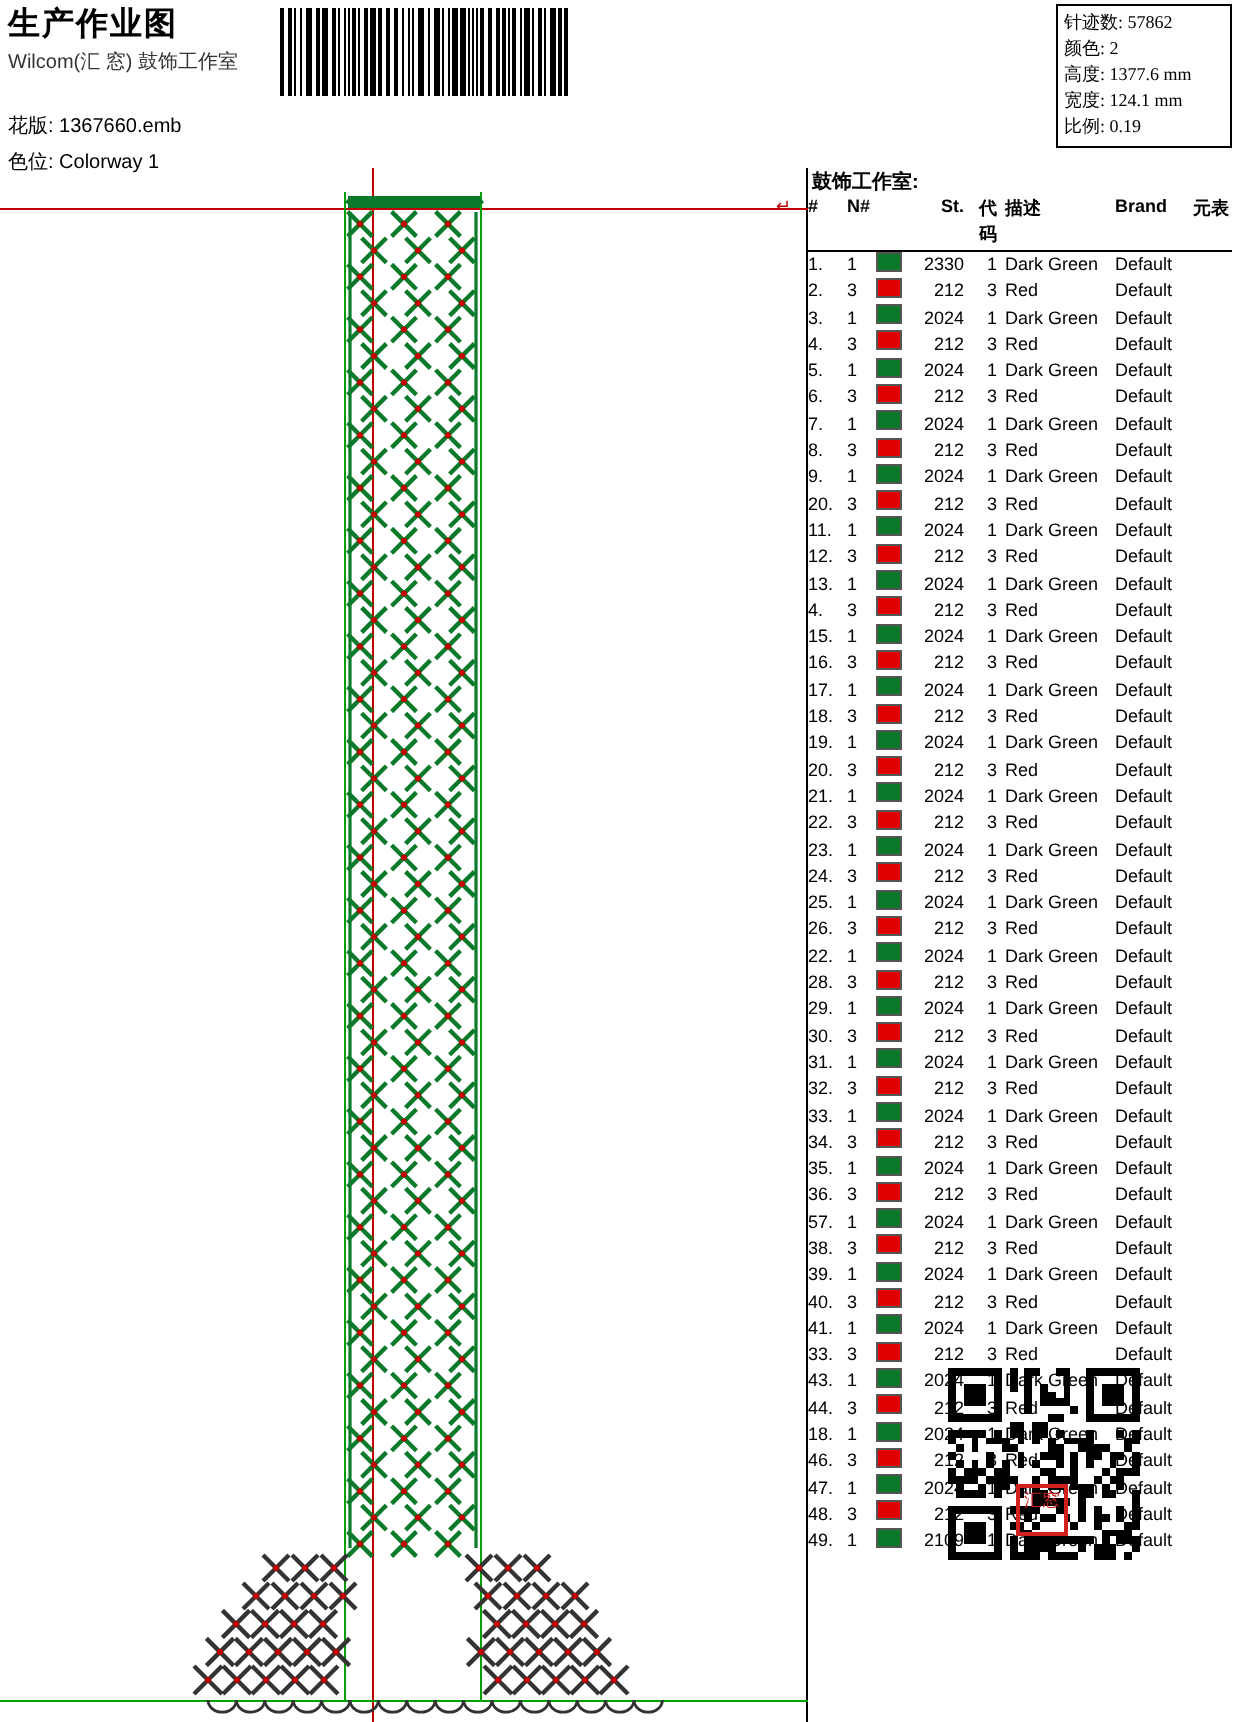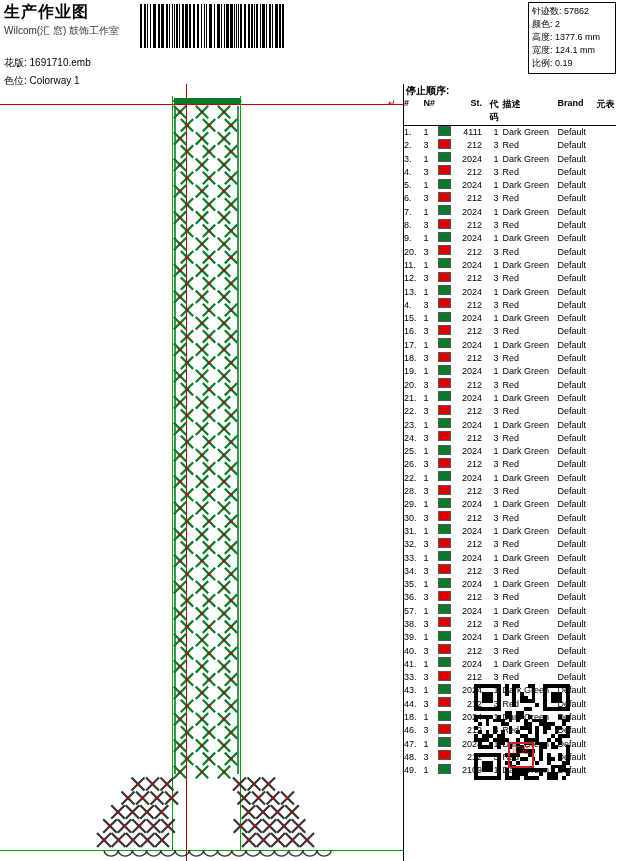--- a/index.html
+++ b/index.html
@@ -9,21 +9,21 @@
   
   .hdr-title{position:absolute;left:4px;top:2px;font-size:16px;font-weight:bold;letter-spacing:1px;}
   .hdr-sub{position:absolute;left:4px;top:24px;font-size:10px;color:#333;}
   .hdr-l1{position:absolute;left:4px;top:56px;font-size:10px;}
   .hdr-l2{position:absolute;left:4px;top:74px;font-size:10px;}
 
   .barcode{position:absolute;left:140px;top:4px;width:148px;height:46px;}
   .barcode i{position:absolute;top:0;height:44px;background:#000;display:block;}
 
   
-  .infobox{position:absolute;left:528px;top:2px;width:88px;height:72px;border:1px solid #000;box-sizing:border-box;padding:2px 3px;line-height:13px;font-size:9px;}
+  .infobox{position:absolute;left:528px;top:2px;width:88px;height:72px;border:1px solid #000;box-sizing:border-box;padding:2px 3px;line-height:13px;font-size:9px;font-family:Liberation Serif, serif;}
   .infobox div{white-space:nowrap;}
 
   
   .stoporder{position:absolute;left:404px;top:84px;width:212px;}
   .so-title{font-size:10px;font-weight:bold;padding-left:2px;}
   .so-head{display:flex;font-size:9px;font-weight:bold;border-bottom:1px solid #000;padding-bottom:1px;}
   .so-head span{display:block;}
   .c-idx{width:22px;}
   .c-no{width:16px;text-align:left;}
   .c-sw{width:16px;}
@@ -52,21 +52,21 @@
   .stamp{position:absolute;left:508px;top:742px;width:26px;height:26px;border:2px solid #d02020;box-sizing:border-box;color:#d02020;font-size:9px;line-height:10px;text-align:center;padding-top:1px;font-family:"Liberation Serif",serif;}
   .logo{position:absolute;left:474px;top:792px;font-size:22px;font-weight:bold;color:#e2322a;font-family:"Liberation Sans",sans-serif;}
 </style>
 </head>
 <body>
 
 <div class="page">
 
   <div class="hdr-title">生产作业图</div>
   <div class="hdr-sub">Wilcom(汇 窓) 鼓饰工作室</div>
-  <div class="hdr-l1">花版: 1691710.emb</div>
+  <div class="hdr-l1">花版: 1367660.emb</div>
   <div class="hdr-l2">色位: Colorway 1</div>
 
   <div class="barcode" id="barcode">
       <i style="left: 0px; width: 2px;"></i>
       <i style="left: 4px; width: 2px;"></i>
       <i style="left: 7px; width: 1px;"></i>
       <i style="left: 10px; width: 1px;"></i>
       <i style="left: 13px; width: 3px;"></i>
       <i style="left: 18px; width: 2px;"></i>
       <i style="left: 21px; width: 3px;"></i>
@@ -738,37 +738,37 @@
           <path d="M260.2 766 a7 6 0 0 0 14.2 0" fill="none" stroke="#333" stroke-width="1.4"></path>
           <path d="M274.4 766 a7 6 0 0 0 14.2 0" fill="none" stroke="#333" stroke-width="1.4"></path>
           <path d="M288.6 766 a7 6 0 0 0 14.2 0" fill="none" stroke="#333" stroke-width="1.4"></path>
           <path d="M302.79999999999995 766 a7 6 0 0 0 14.2 0" fill="none" stroke="#333" stroke-width="1.4"></path>
           <path d="M317 766 a7 6 0 0 0 14.2 0" fill="none" stroke="#333" stroke-width="1.4"></path>
         </g>
     </svg>
   </div>
 
   <div class="stoporder">
-    <div class="so-title">停止顺序:</div>
+    <div class="so-title">鼓饰工作室:</div>
     <div class="so-head">
       <span class="c-idx">#</span>
       <span class="c-no">N#</span>
       <span class="c-sw"></span>
       <span class="c-st">St.</span>
       <span class="c-code">代码</span>
       <span class="c-desc">描述</span>
       <span class="c-brand">Brand</span>
       <span class="c-tbl">元表</span>
     </div>
     <div id="so-body">
         <div class="so-row">
           <span class="c-idx">1.</span>
           <span class="c-no">1</span>
           <span class="c-sw"><i class="sw" style="background: rgb(10, 122, 42);"></i></span>
-          <span class="c-st">4111</span>
+          <span class="c-st">2330</span>
           <span class="c-code">1</span>
           <span class="c-desc">Dark Green</span>
           <span class="c-brand">Default</span>
           <span class="c-tbl"></span>
         </div>
         <div class="so-row">
           <span class="c-idx">2.</span>
           <span class="c-no">3</span>
           <span class="c-sw"><i class="sw" style="background: rgb(224, 0, 0);"></i></span>
           <span class="c-st">212</span>

